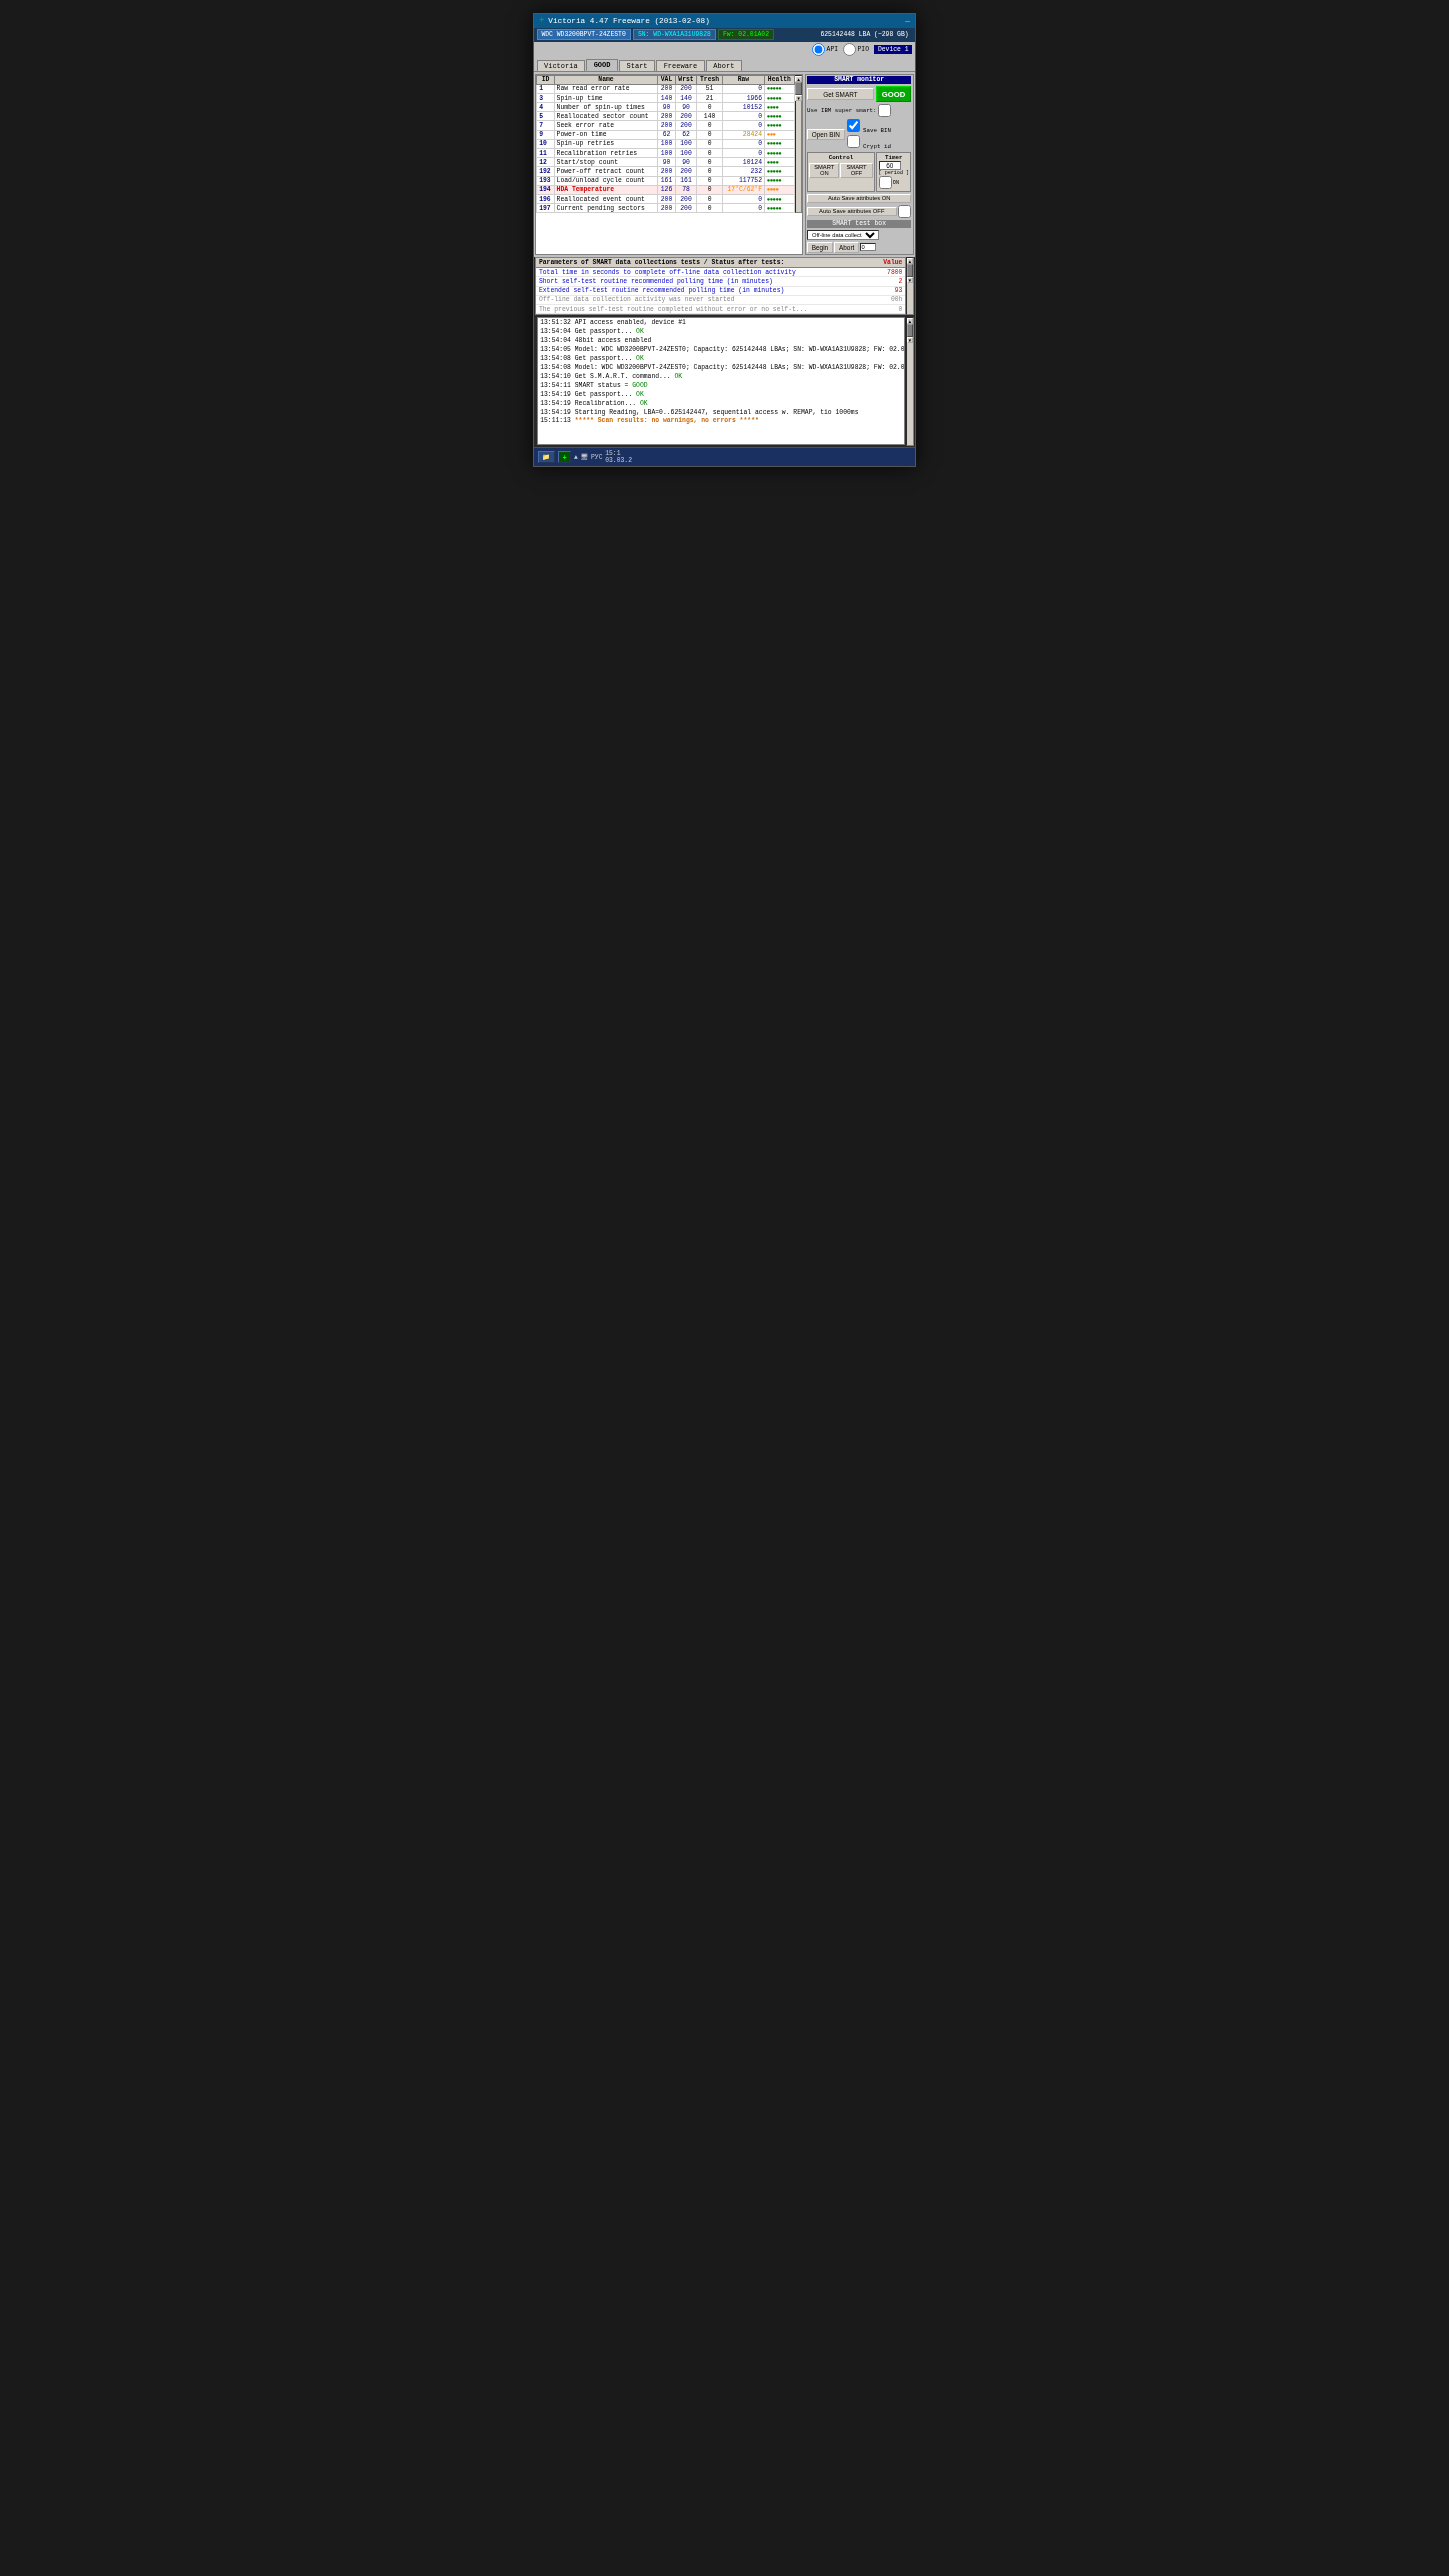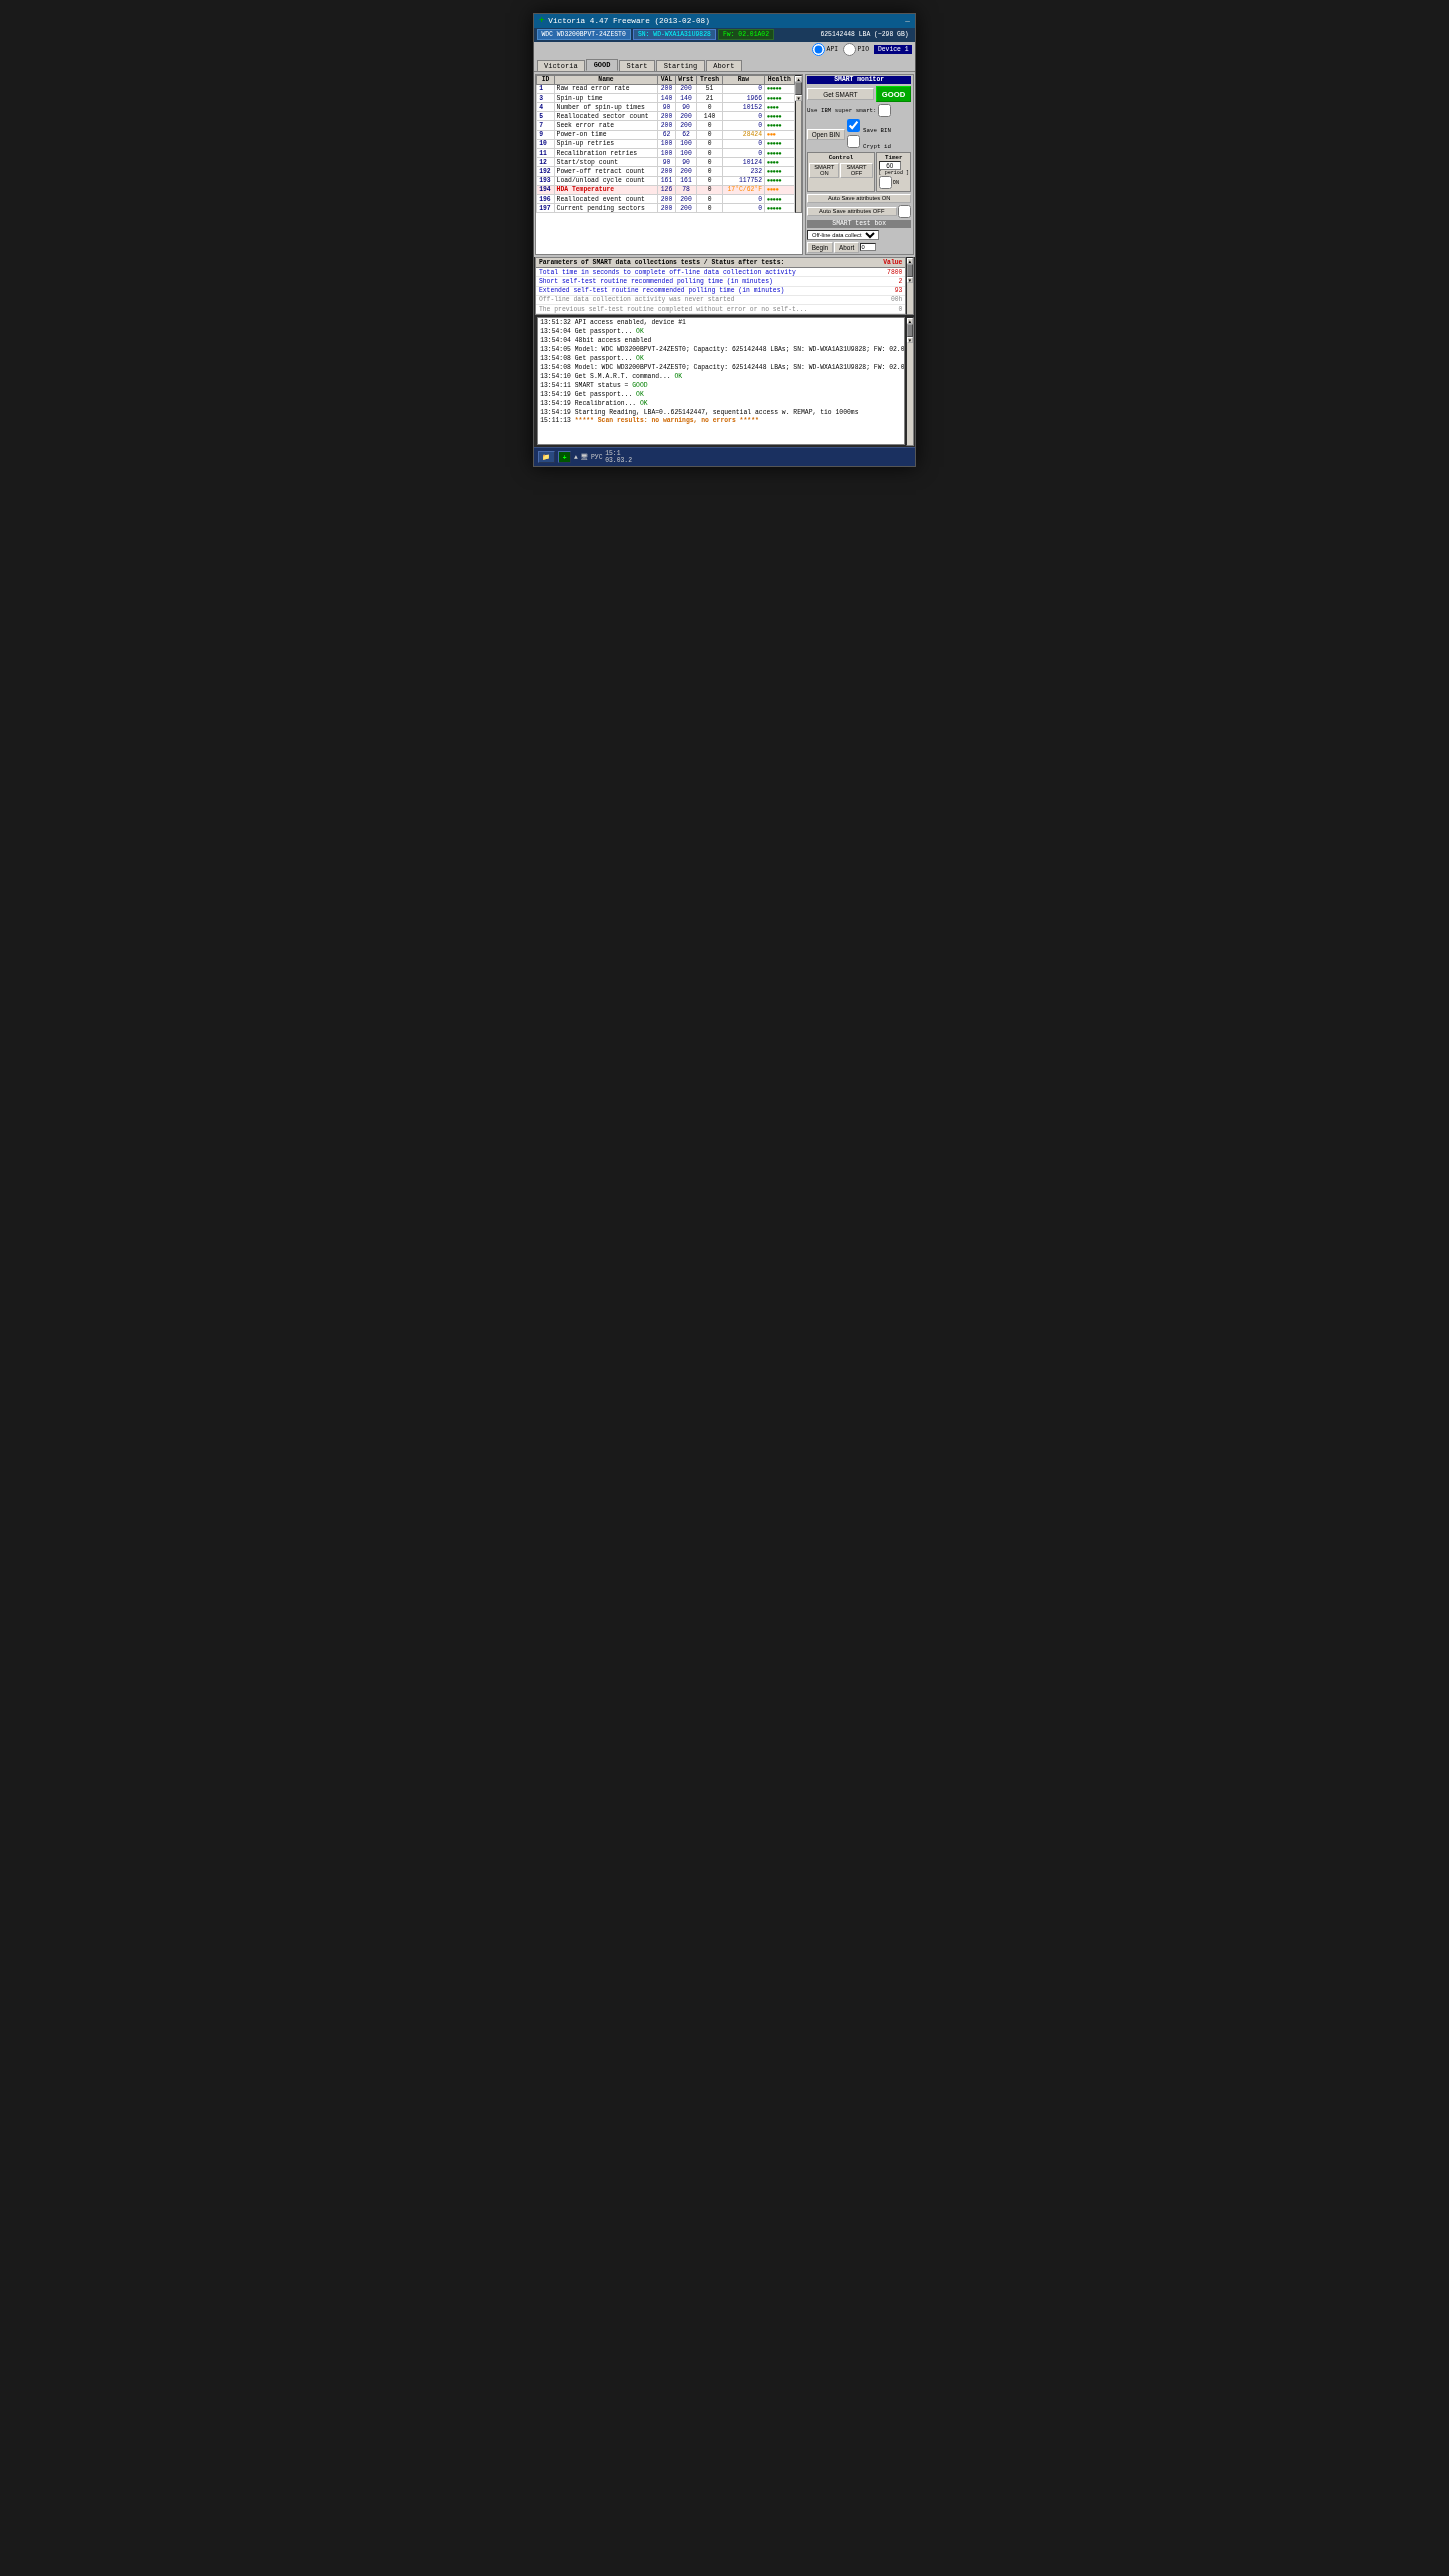--- a/index.html
+++ b/index.html
@@ -437,21 +437,21 @@
       <input type="radio" name="api_pio" style="">
       <span>PIO</span>
     </label>
     <span class="device-label">Device 1</span>
   </div>
 
   <div class="tab-bar">
     <div class="tab">Victoria</div>
     <div class="tab active">GOOD</div>
     <div class="tab">Start</div>
-    <div class="tab">Starting</div>
+    <div class="tab">Freeware</div>
     <div class="tab">Abort</div>
   </div>
 
   <div class="main-content">
 
     <div class="left-panel">
       <div style="display:flex;">
         <div style="flex:1; overflow:hidden;">
           <table class="smart-table">
             <thead>

